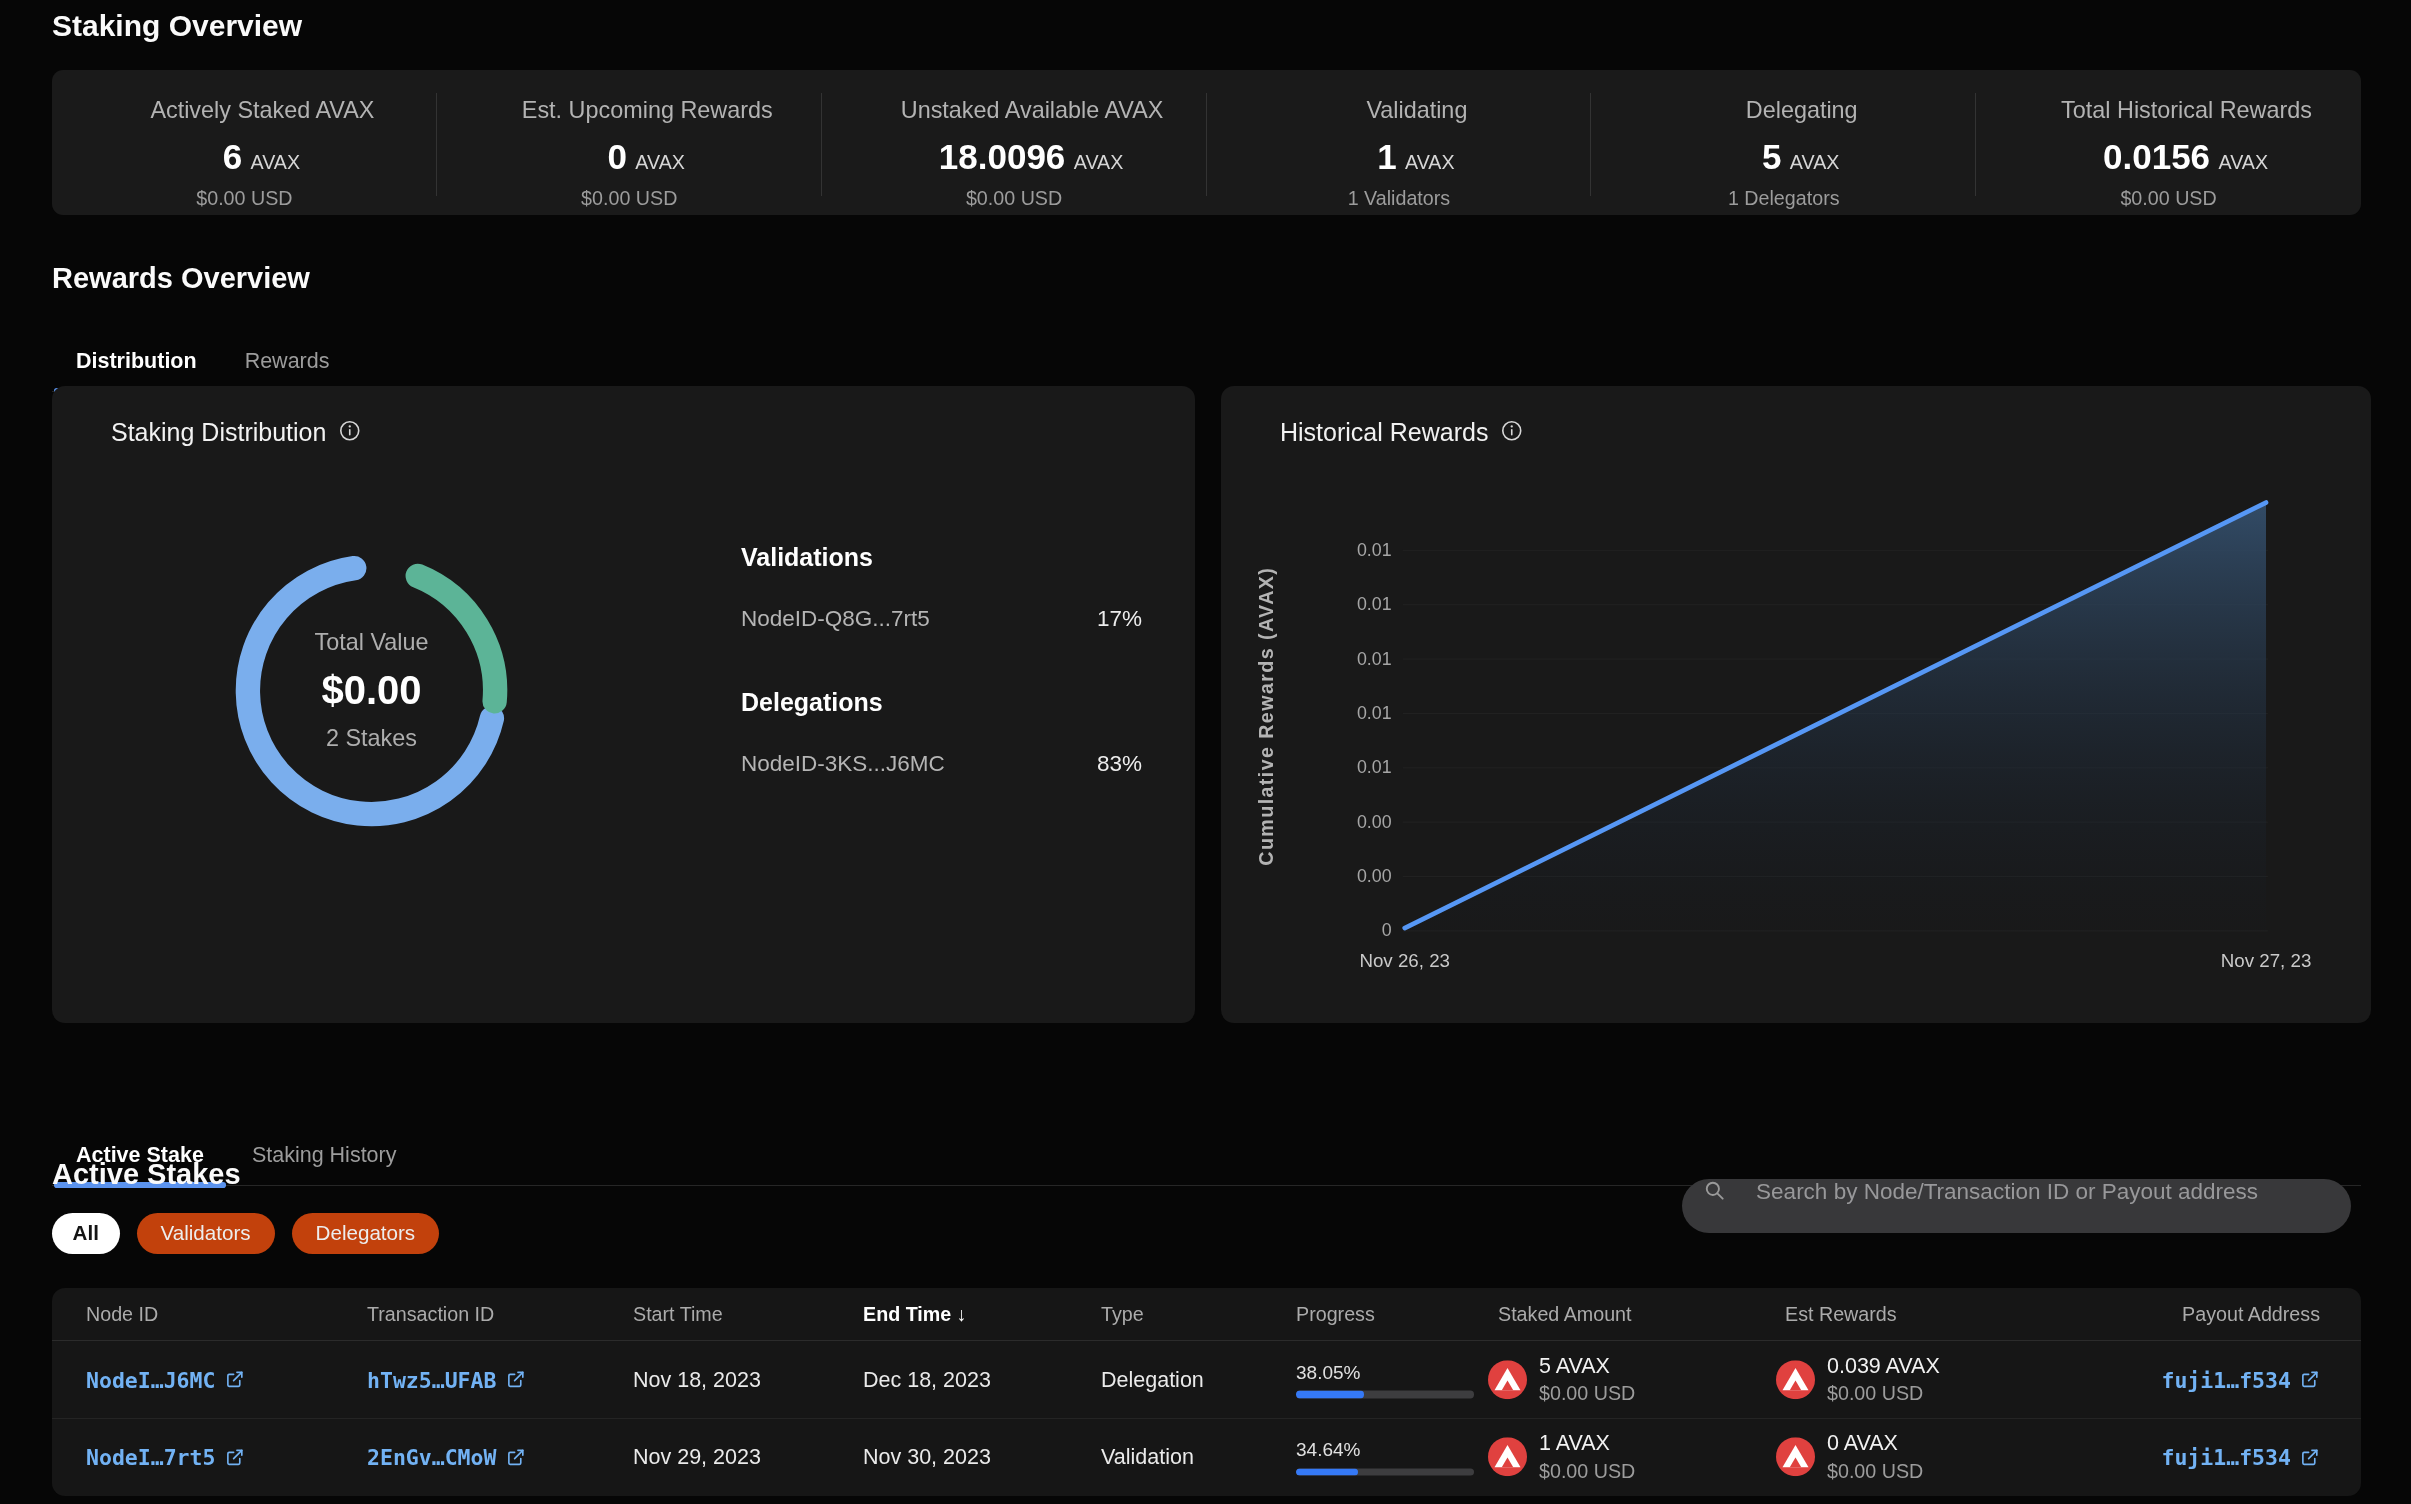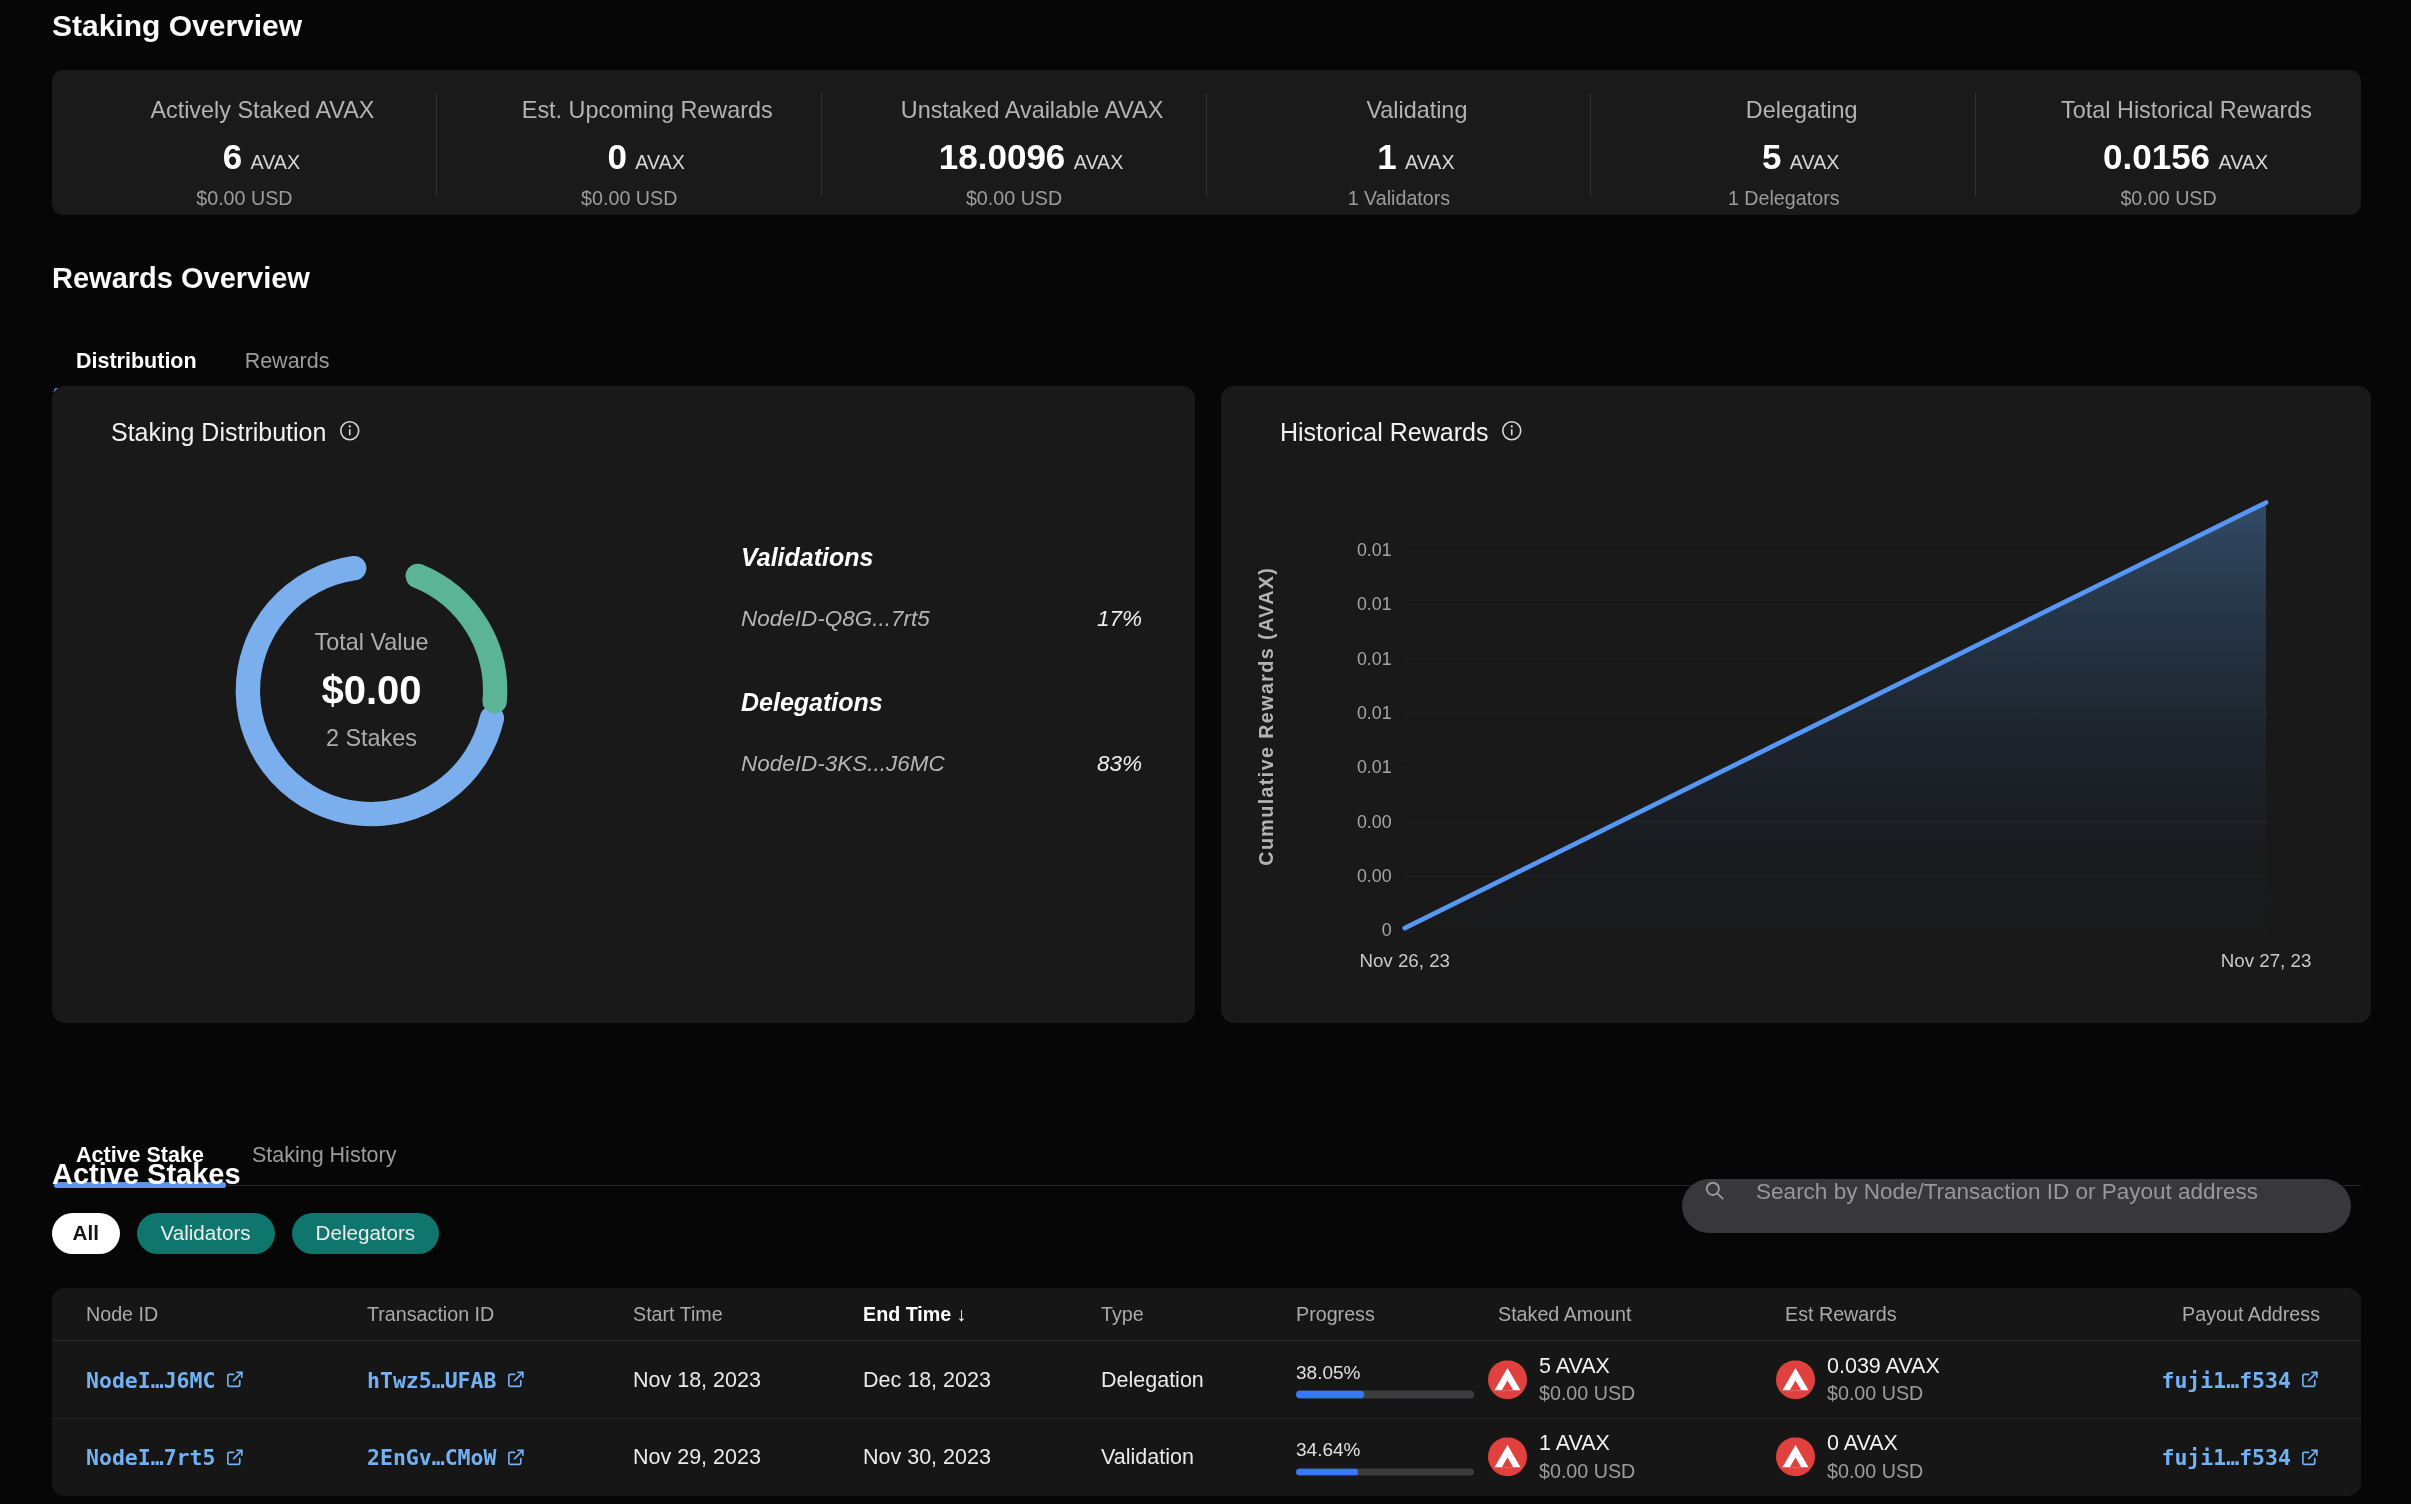--- a/index.html
+++ b/index.html
@@ -34,35 +34,35 @@
   .panel { position:absolute; top:386px; height:637px; background:#191919; border-radius:13px; }
   .panel-left { left:52px; width:1143px; }
   .panel-right { left:1221px; width:1150px; }
   .panel-title { position:absolute; left:59px; top:32px; display:flex; align-items:center; gap:13px; font-size:25px; color:#f2f2f2; }
 
   .donut-wrap { position:absolute; left:165px; top:150px; width:309px; height:309px; }
   .donut-center { position:absolute; inset:0; display:flex; flex-direction:column; align-items:center; justify-content:center; gap:12px; text-align:center; }
   .donut-center .dc-label, .donut-center .dc-sub { font-size:23.4px; color:#aeaeae; }
   .donut-center .dc-value { font-size:40px; font-weight:700; color:#fff; }
 
-  .dist-list { position:absolute; left:689px; top:157px; width:401px;font-style:italic; }
+  .dist-list { position:absolute; left:689px; top:157px; width:401px; }
   .dist-heading { font-size:25px; font-weight:700; color:#fff; }
   .dist-heading.second { margin-top:56px; }
   .dist-item { display:flex; justify-content:space-between; margin-top:34px; font-size:22.5px; }
   .dist-node { color:#b5b5b5; }
   .dist-pct { color:#ededed; }
 
   .chart-svg { position:absolute; left:0; top:79px; }
   .tick-label { font-size:19px; fill:#a6a6a6; font-family:"Liberation Sans", sans-serif; }
   .x-label { font-size:20px; fill:#c9c9c9; font-family:"Liberation Sans", sans-serif; }
   .y-axis-label { font-size:21px; font-weight:700; letter-spacing:1.5px; fill:#b3b3b3; font-family:"Liberation Sans", sans-serif; }
 
   
   .pills { position:absolute; left:52px; top:1213px; display:flex; gap:17px; align-items:center; }
-  .pill { padding:8.4px 24px; border-radius:21.5px; font-size:20.6px; background:#0f766e; color:#ededed; cursor:pointer; }
+  .pill { padding:8.4px 24px; border-radius:21.5px; font-size:20.6px; background:#c2410c; color:#ededed; cursor:pointer; }
   .pill.active { background:#fff; color:#141414; font-weight:700; padding:8.4px 20.6px; }
 
   .search { position:absolute; left:1682px; top:1179px; width:669px; height:54px; border-radius:27px; background:#38383a; display:flex; align-items:flex-start; padding:0 20.6px; gap:31px; }
   .search input { flex:1; background:transparent; border:none; outline:none; font-size:22.5px; color:#e8e8e8; font-family:"Liberation Sans", sans-serif; }
   .search input::placeholder { color:#98989a; }
 
   
   .table-card { position:absolute; left:52px; top:1288px; width:2309px; height:208px; background:#161616; border-radius:13px; overflow:hidden; }
   .thead { position:relative; height:53px; border-bottom:0.9px solid #2b2b2b; }
   .th { position:absolute; top:50%; transform:translateY(-50%); font-size:19.7px; color:#ababab; white-space:nowrap; }

